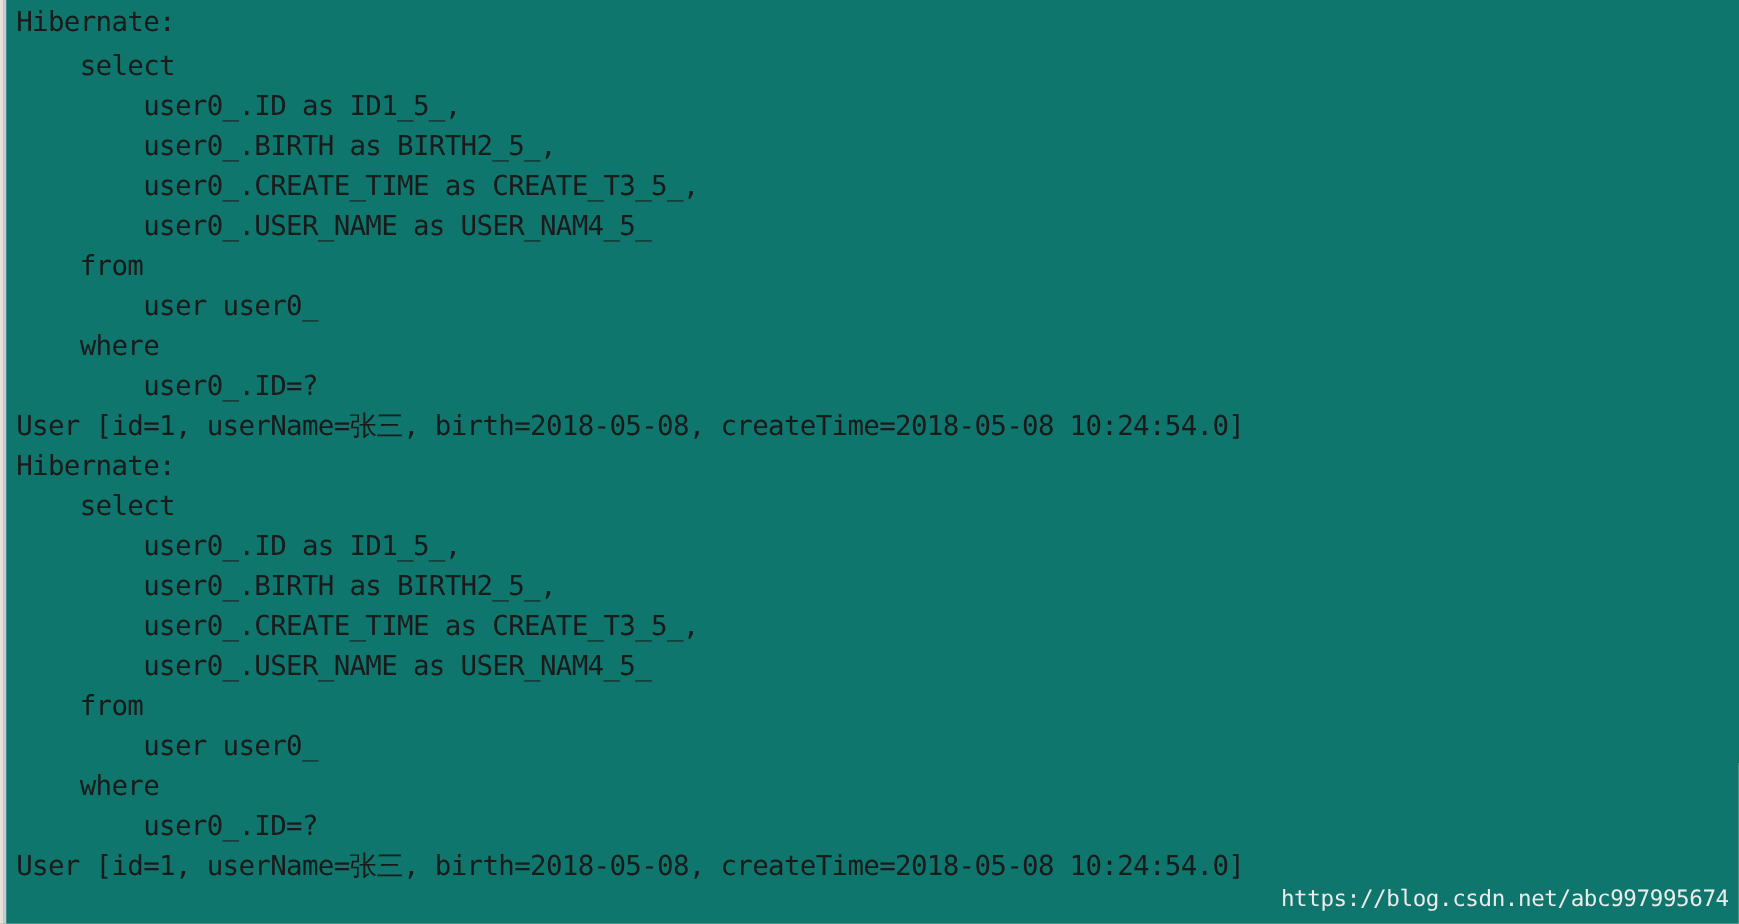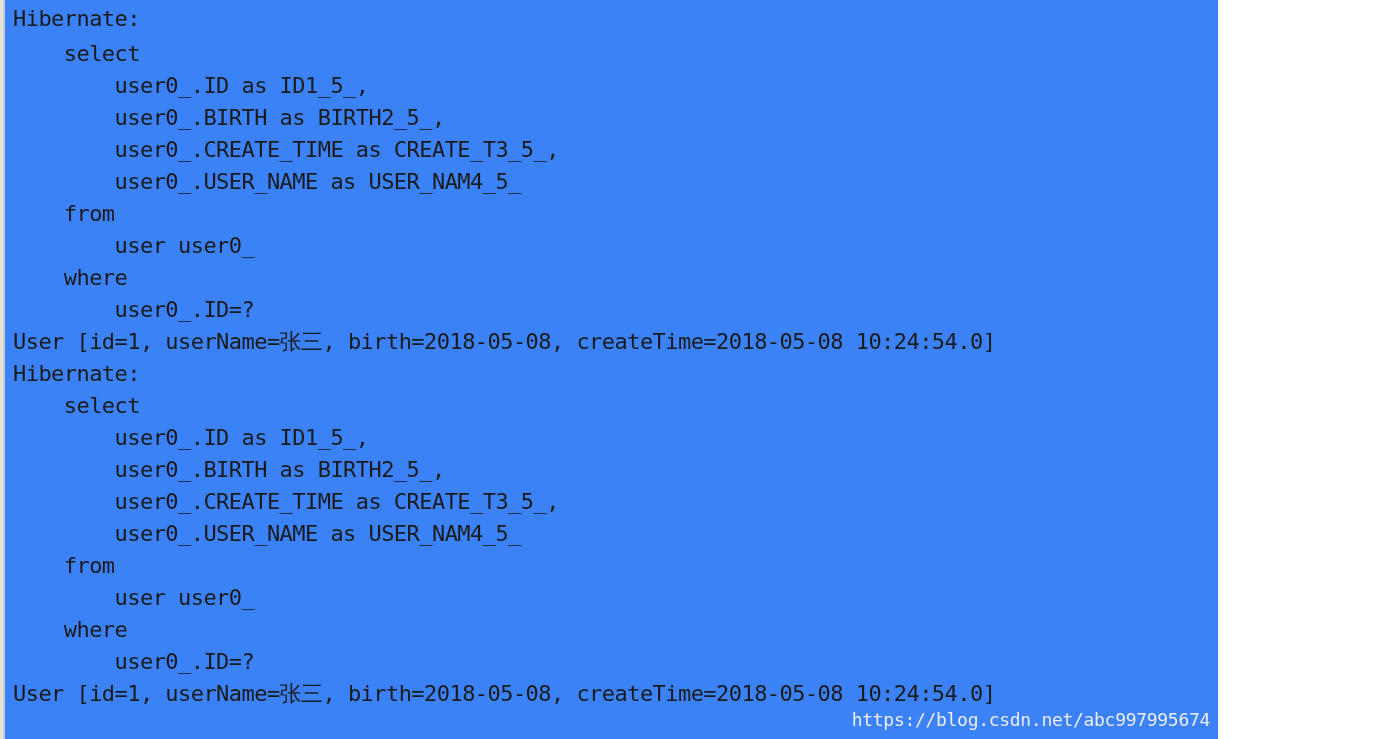--- a/index.html
+++ b/index.html
@@ -11,23 +11,23 @@
 
   body {
     width: 1391px;
     height: 739px;
     overflow: hidden;
     font-family: "DejaVu Sans Mono", "Liberation Mono", monospace;
   }
 
   #console-root {
     position: relative;
-    width: 1218px;
+    width: 1391px;
     height: 739px;
-    background: #3b82f6;
+    background: #0f766e;
     box-sizing: border-box;
   }
 
   
   .gutter-strip-outer {
     position: absolute;
     left: 0px;
     top: 0px;
     width: 3px;
     height: 739px;

